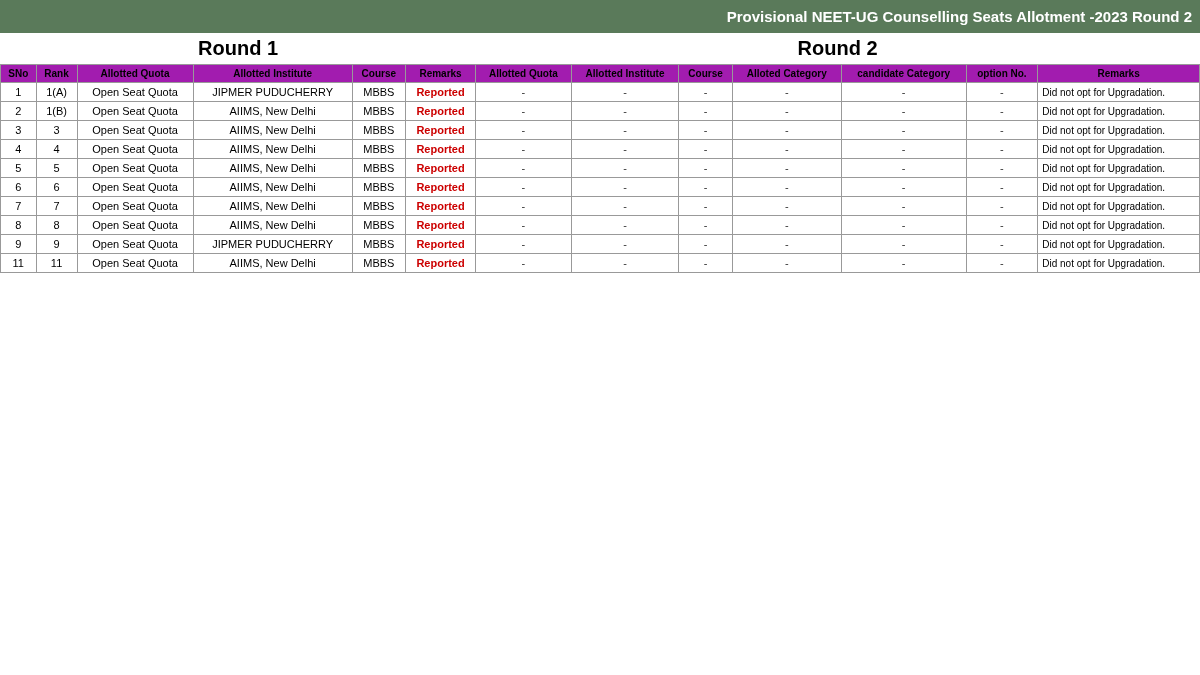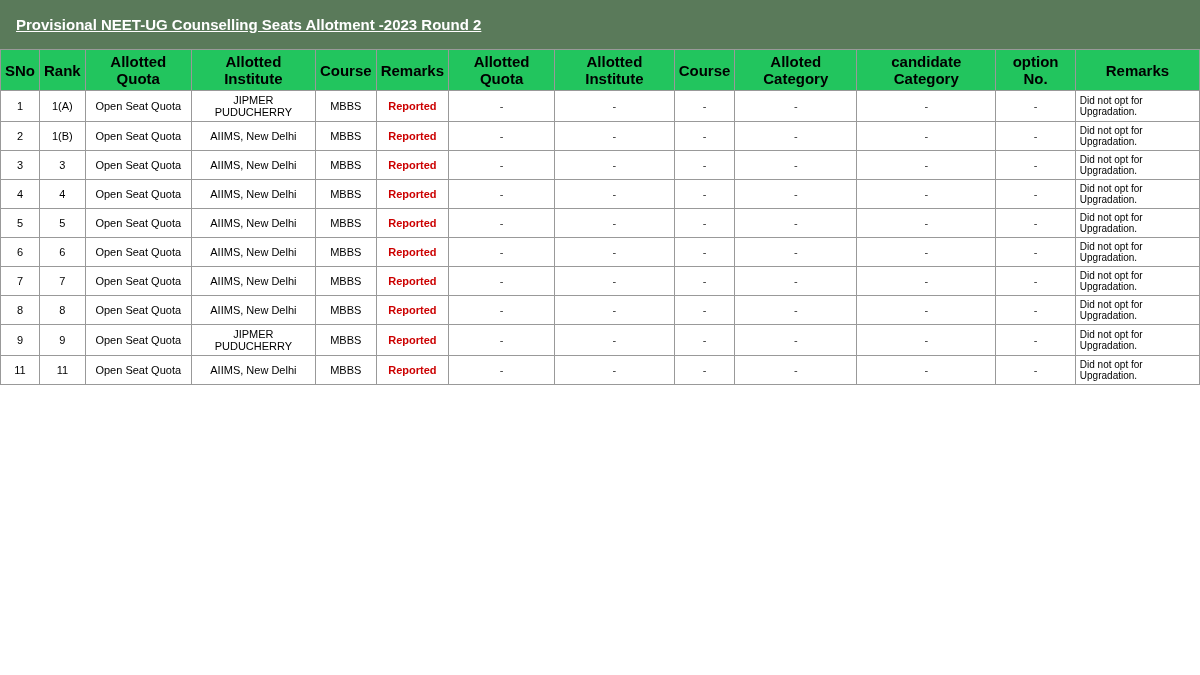--- a/index.html
+++ b/index.html
@@ -6,25 +6,24 @@
     body {
       font-family: Arial, sans-serif;
       font-size: 12px;
       background: #fff;
       width: 1200px;
       overflow-x: hidden;
     }
     .title-bar {
       background: #5a7a5a;
       color: white;
-      text-align: left;
-      padding: 16px;
+      text-align: right;
+      padding: 8px;
       font-size: 15px;
       font-weight: bold;
-      text-decoration: underline;
     }
     table {
       width: 100%;
       border-collapse: collapse;
     }
     th, td {
       border: 1px solid #999;
       text-align: center;
       padding: 3px 4px;
       vertical-align: middle;
@@ -36,23 +35,23 @@
       text-align: center;
       border: none;
       background: #fff;
       padding: 4px 0;
     }
     .section-header-row td {
       border: none;
       background: #fff;
     }
     .col-header {
-      background: #22c55e;
-      font-weight: bold;
-      font-size: 15px;
+      background: #a21caf;
+      font-weight: bold;
+      font-size: 10px;
     }
     .reported {
       color: #cc0000;
       font-weight: bold;
     }
     .dash { color: #333; }
     .remarks-cell {
       font-size: 10px;
       text-align: left;
       margin-left: 12px;
@@ -62,20 +61,24 @@
   </style>
 </head>
 <body>
 
 <div class="title-bar">
   <span>Provisional NEET-UG  Counselling Seats Allotment -2023 Round 2</span>
 </div>
 
 <table>
   <thead>
+    <tr class="section-header-row">
+      <td colspan="6" class="section-header">Round 1</td>
+      <td colspan="7" class="section-header">Round 2</td>
+    </tr>
     <tr>
       <th class="col-header">SNo</th>
       <th class="col-header">Rank</th>
       <th class="col-header">Allotted Quota</th>
       <th class="col-header">Allotted Institute</th>
       <th class="col-header">Course</th>
       <th class="col-header">Remarks</th>
       <th class="col-header">Allotted Quota</th>
       <th class="col-header">Allotted Institute</th>
       <th class="col-header">Course</th>

